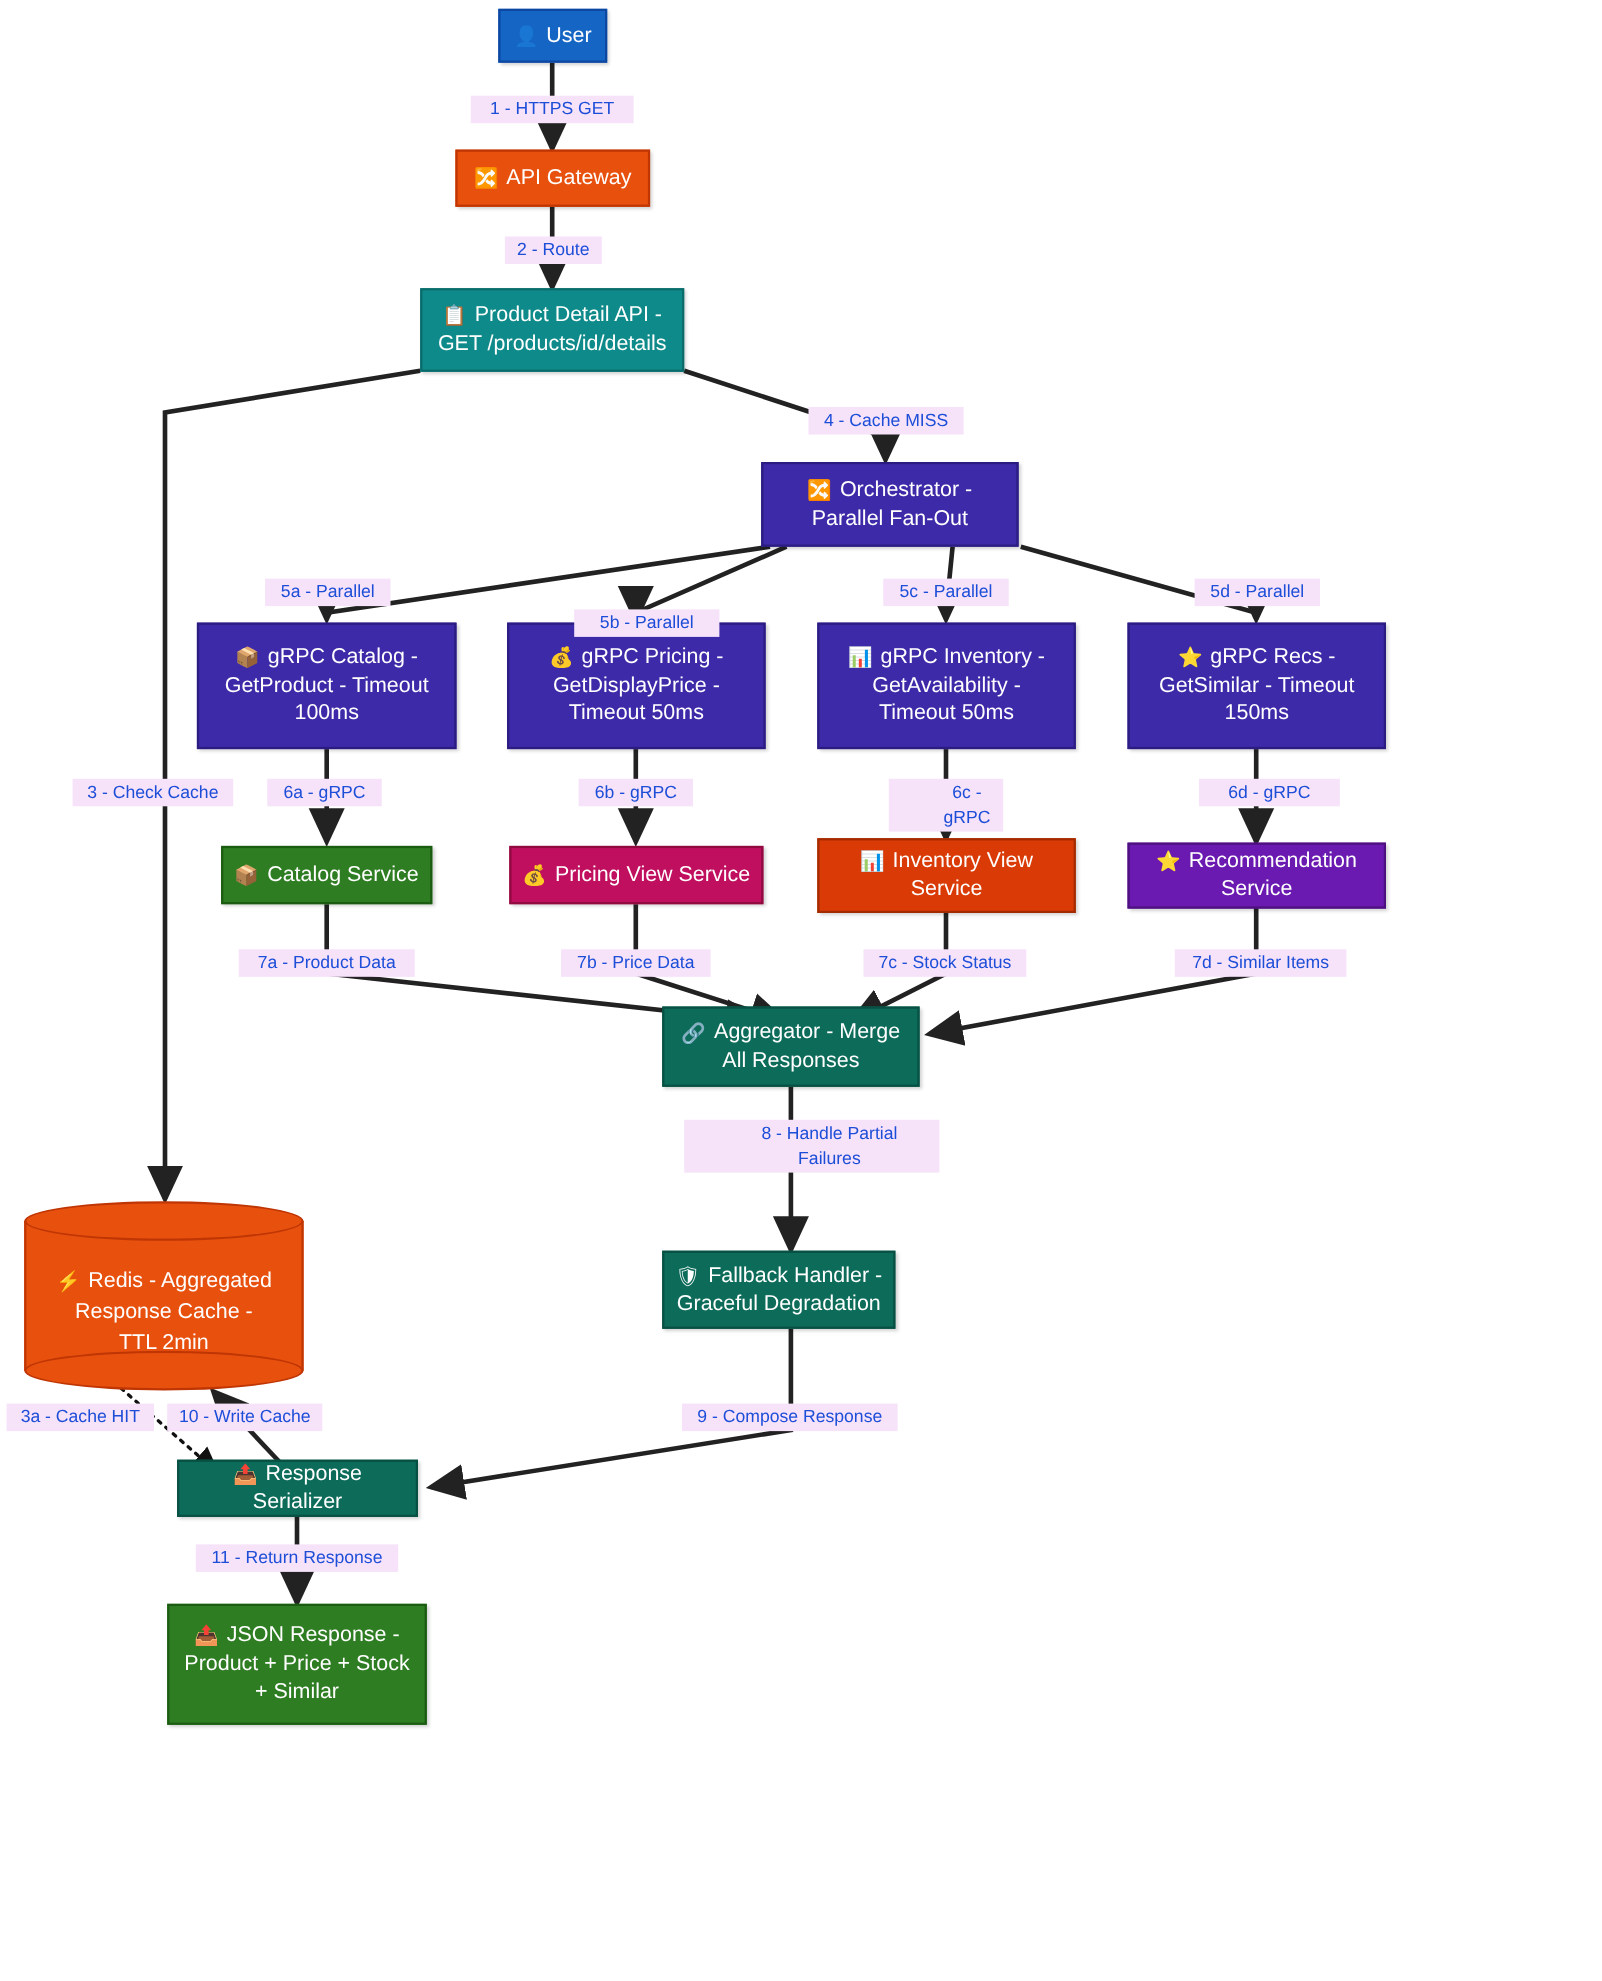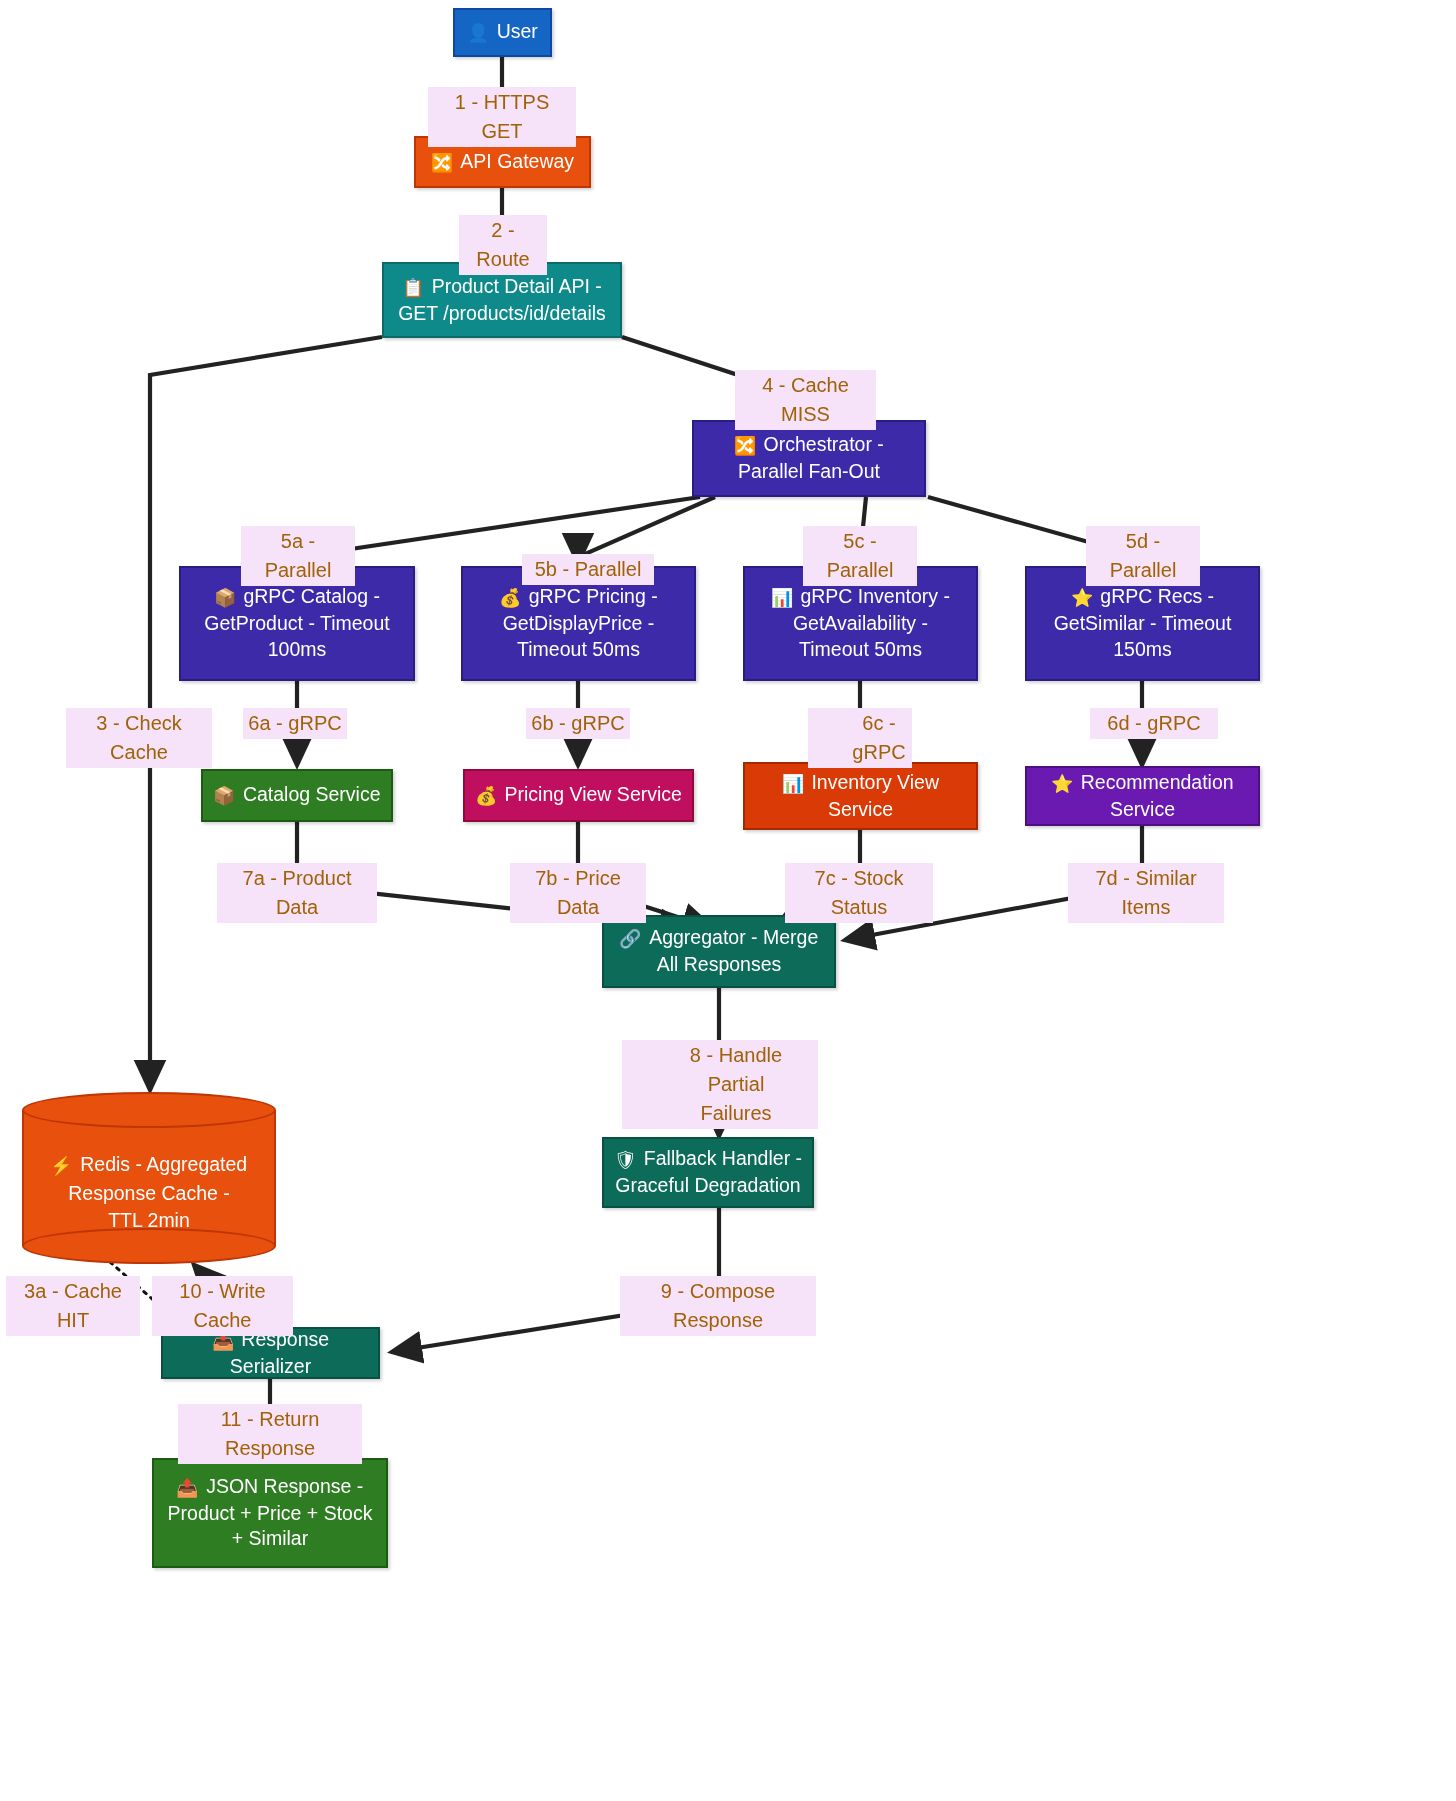--- a/index.html
+++ b/index.html
@@ -31,21 +31,21 @@
      background:#e8500e;border-left:2px solid #bf3604;border-right:2px solid #bf3604;}
   .cyl .top{position:absolute;left:0;right:0;top:0;height:36px;border-radius:50%;
      background:#e8500e;border:2px solid #bf3604;box-sizing:border-box;}
   .cyl .bot{position:absolute;left:0;right:0;bottom:0;height:36px;border-radius:50%;
      background:#e8500e;border:2px solid #bf3604;box-sizing:border-box;}
   .cyl .label{position:absolute;left:0;right:0;top:40px;bottom:10px;display:flex;
      align-items:center;justify-content:center;text-align:center;color:#fff;
      font-size:19.5px;line-height:1.42;white-space:pre-line;}
 
   
-  .elabel{position:absolute;background:#f6e2f9;color:#a16207;font-size:20px;
+  .elabel{position:absolute;background:#f6e2f9;color:#1d4ed8;font-size:16px;
           line-height:1.45;padding:1px 5px;text-align:center;white-space:pre-line;
           box-sizing:border-box;}
 </style>
 </head>
 <body>
 
 <div id="canvas">
 
   <svg id="wires" viewBox="0 0 1456 1801" xmlns="http://www.w3.org/2000/svg">
     <defs>
@@ -211,21 +211,21 @@
   <div class="elabel" style="left:1090px;top:708px;width:128px;">6d - gRPC</div>
 
   <div class="elabel" style="left:217px;top:863px;width:160px;">7a - Product Data</div>
 
   <div class="elabel" style="left:510px;top:863px;width:136px;">7b - Price Data</div>
 
   <div class="elabel" style="left:785px;top:863px;width:148px;">7c - Stock Status</div>
 
   <div class="elabel" style="left:1068px;top:863px;width:156px;">7d - Similar Items</div>
 
-  <div class="elabel" style="left:622px;top:1040px;width:196px;padding-left:37px;">8 - Handle Partial
+  <div class="elabel" style="left:622px;top:1018px;width:232px;padding-left:37px;">8 - Handle Partial
 Failures</div>
 
   <div class="elabel" style="left:620px;top:1276px;width:196px;">9 - Compose Response</div>
 
   <div class="elabel" style="left:152px;top:1276px;width:141px;">10 - Write Cache</div>
 
   <div class="elabel" style="left:178px;top:1404px;width:184px;">11 - Return Response</div>
 
 </div>
 

